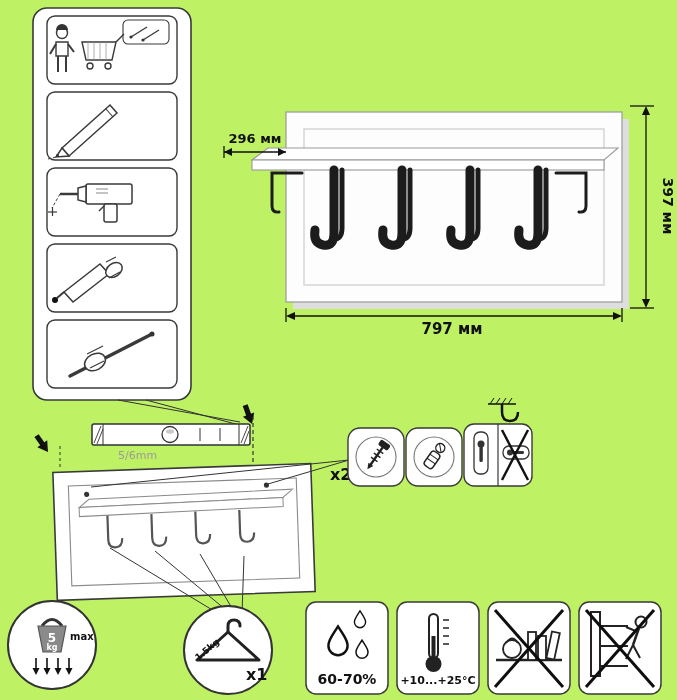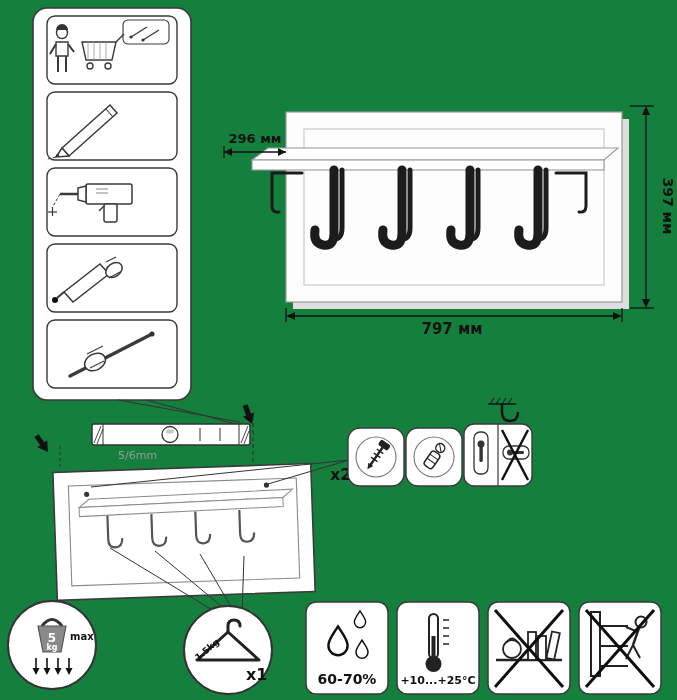--- a/index.html
+++ b/index.html
@@ -1,16 +1,16 @@
 <!DOCTYPE html>
 <html><head>
 <meta charset="utf-8">
 <style>
   html,body{margin:0;padding:0;background:#fff;}
-  .canvas{position:relative;width:677px;height:700px;background:#15803d;overflow:hidden;
+  .canvas{position:relative;width:677px;height:700px;background:#bef264;overflow:hidden;
           font-family:"DejaVu Sans", sans-serif;}
   svg{position:absolute;left:0;top:0;}
   text{font-family:"DejaVu Sans", sans-serif;fill:#111;}
   .dim{font-weight:700;font-size:14px;}
   .dim-small{font-weight:700;font-size:13px;}
   .dim-big{font-weight:700;font-size:15px;}
   .qty{font-weight:700;font-size:16px;}
   .muted{fill:#9a9a9a;font-size:11px;}
   .cond{font-weight:700;font-size:14px;}
   .cond-small{font-weight:700;font-size:11px;}

